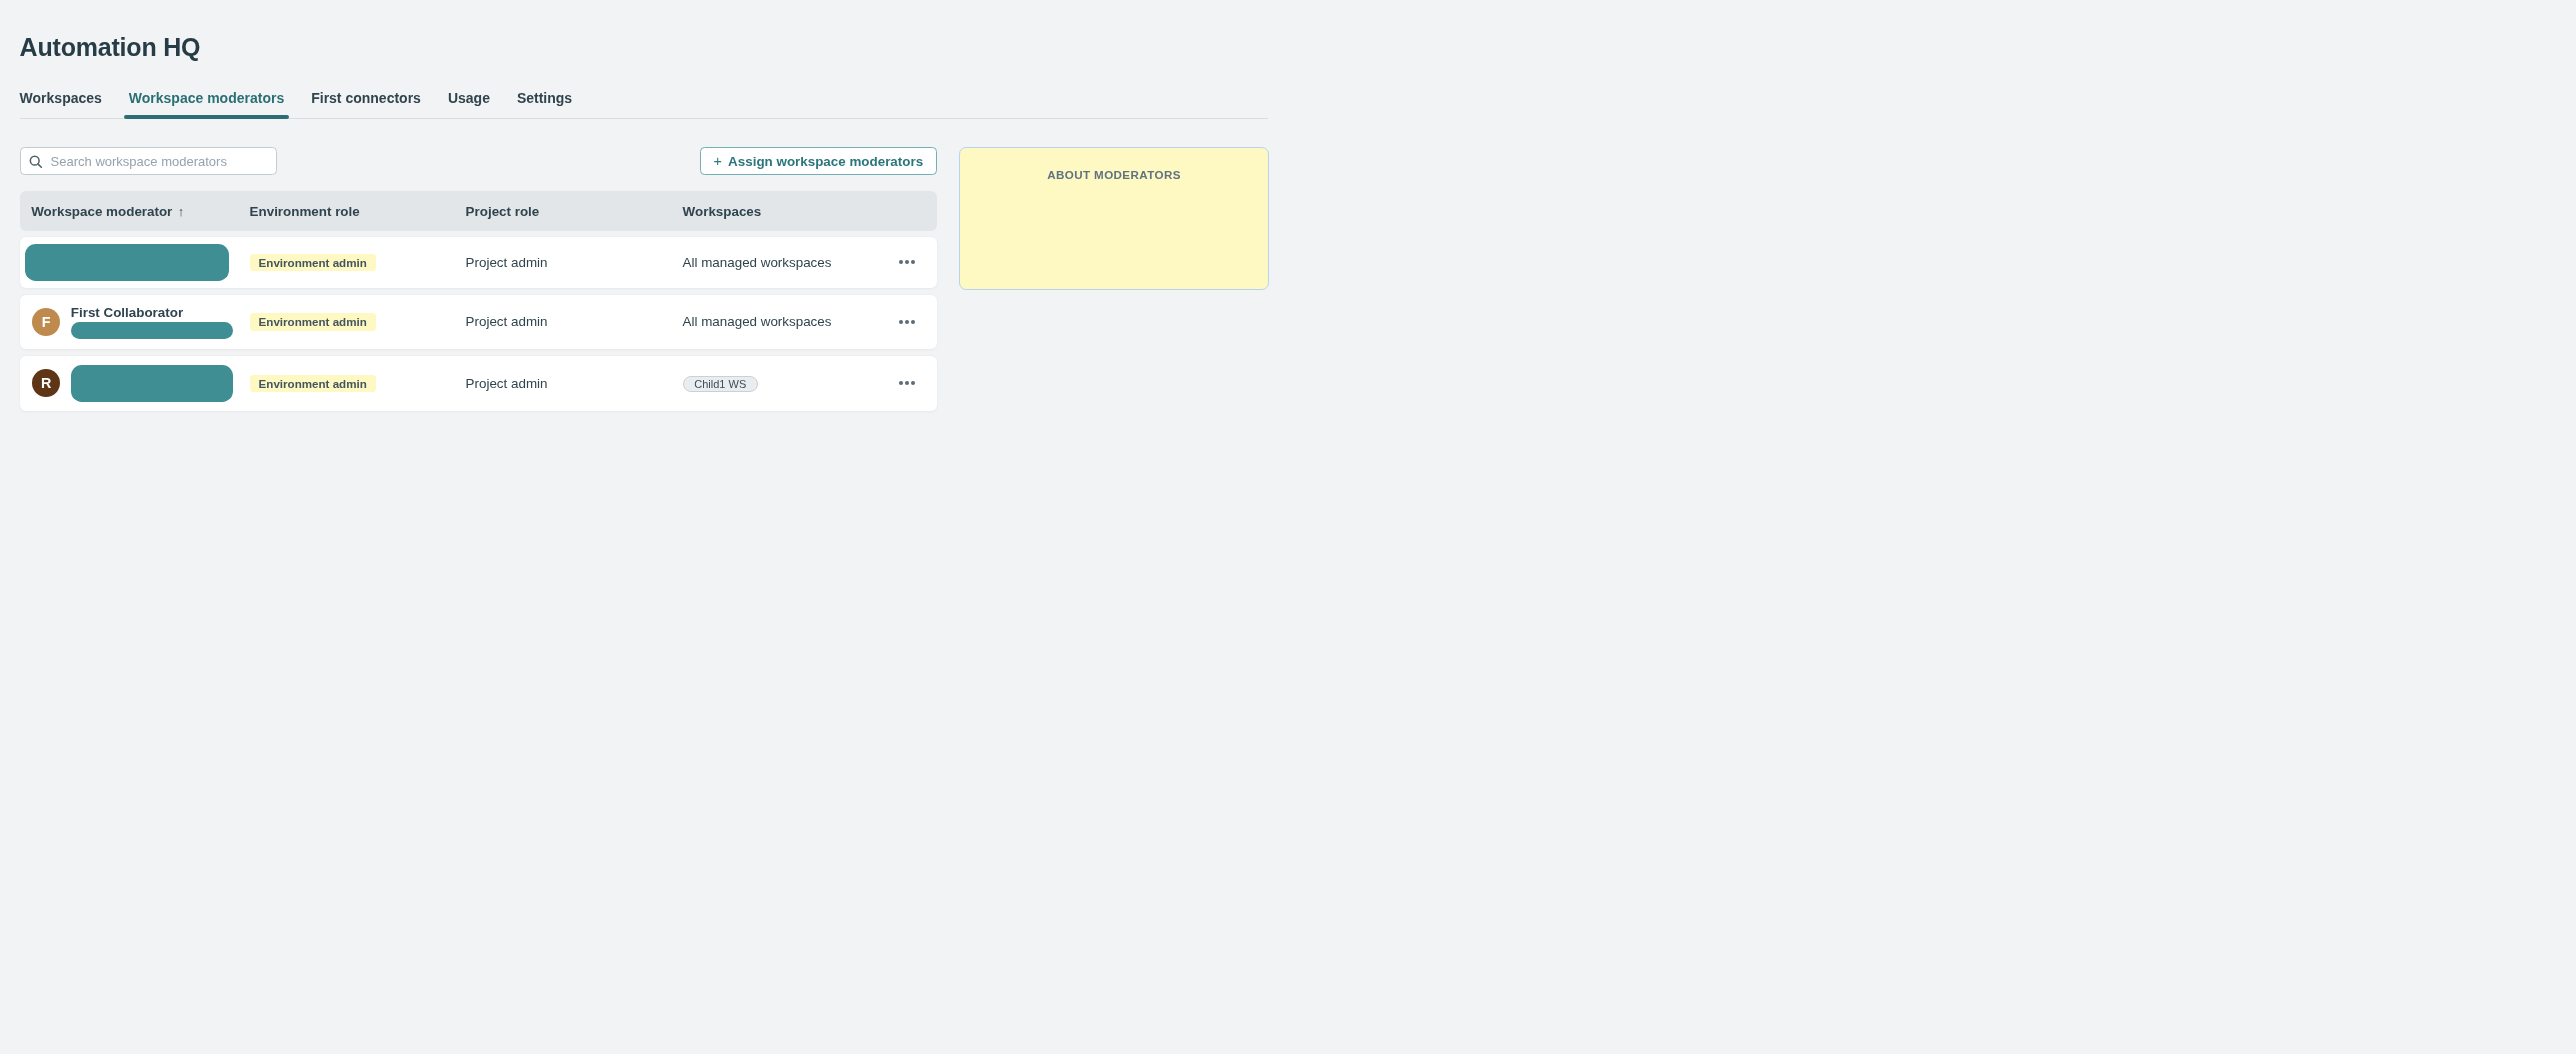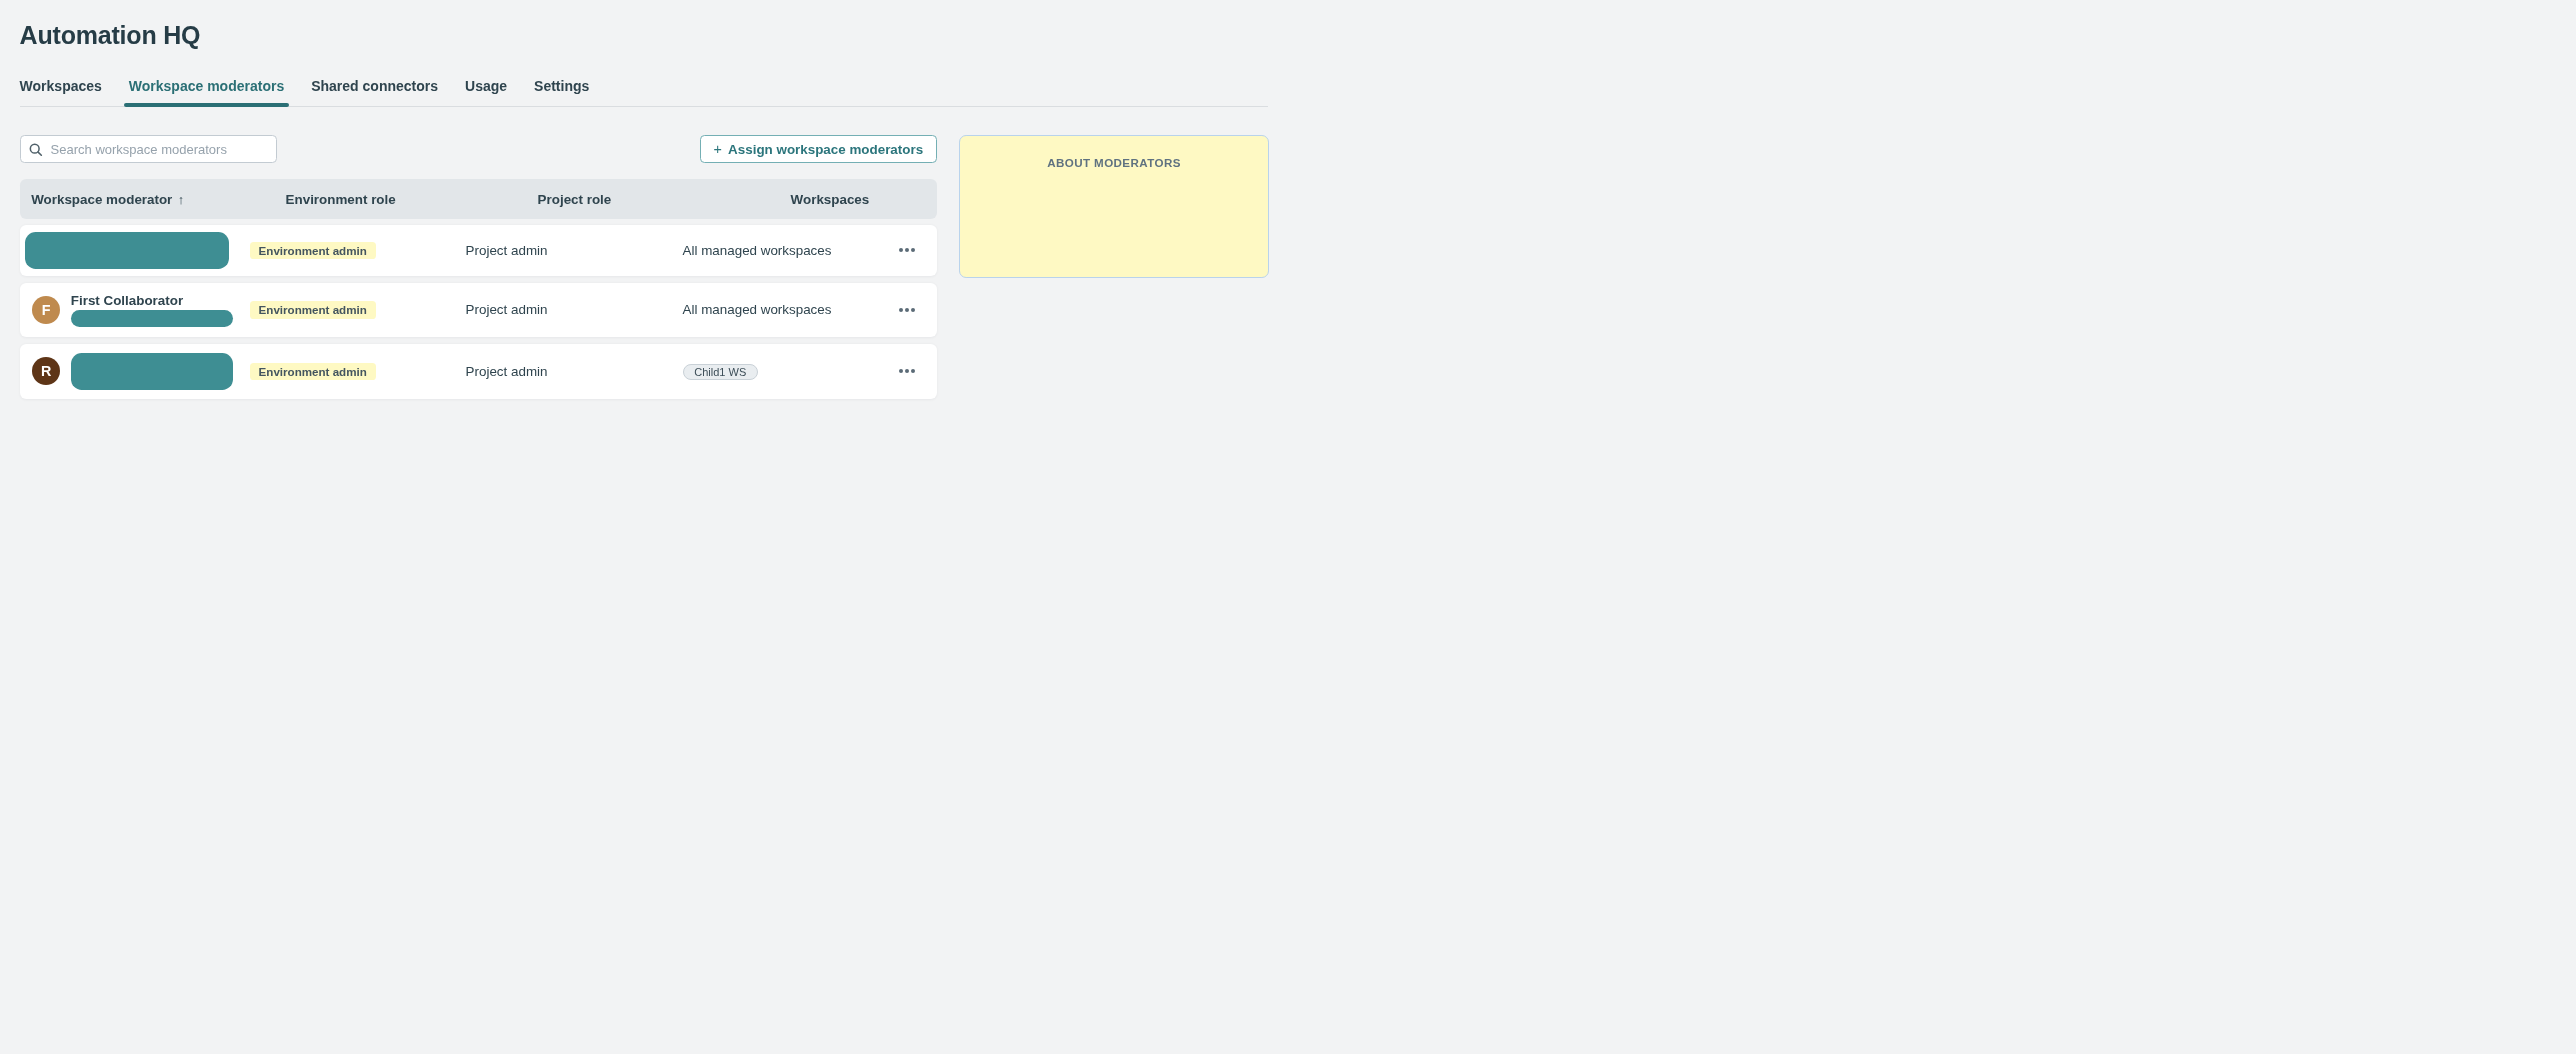--- a/index.html
+++ b/index.html
@@ -3,21 +3,21 @@
 <meta charset="utf-8">
 <style>
   * { box-sizing: border-box; margin: 0; padding: 0; }
   html, body { width: 1288px; height: 527px; }
   body {
     background: #f2f3f4;
     font-family: "Liberation Sans", "DejaVu Sans", sans-serif;
     color: #2f444e;
     overflow: hidden;
   }
-  .page { padding: 0 19.6px; }
+  .page { padding: 0 19.6px; margin-top: 12px; }
 
   
   .page-title {
     padding-top: 21.4px;
     font-size: 25px;
     font-weight: 700;
     color: #263c46;
     letter-spacing: -0.2px;
   }
 
@@ -108,21 +108,20 @@
   .grid-row {
     display: grid;
     grid-template-columns: 230px 216px 217px 1fr 50px;
     align-items: center;
   }
   .thead {
     height: 40px;
     background: #e2e6e9;
     border-radius: 6.2px;
     margin-bottom: 5.3px;
-    gap: 36px;
   }
   .th {
     font-size: 13.4px;
     font-weight: 700;
     color: #2f444e;
     cursor: pointer;
   }
   .th.first { padding-left: 11.6px; }
   .sort-arrow { font-size: 12.5px; font-weight: 400; margin-left: 5.3px; }
 
@@ -218,21 +217,21 @@
 </head>
 <body>
 
 <div class="page">
 
   <h1 class="page-title">Automation HQ</h1>
 
   <nav class="tabs">
     <a class="tab">Workspaces</a>
     <a class="tab active">Workspace moderators</a>
-    <a class="tab">Shared connectors</a>
+    <a class="tab">First connectors</a>
     <a class="tab">Usage</a>
     <a class="tab">Settings</a>
   </nav>
 
   <div class="main">
     <div class="left-col">
 
       <div class="toolbar">
         <div class="search-wrap">
           <svg width="13.4" height="13.4" viewBox="0 0 15 15" fill="none">

